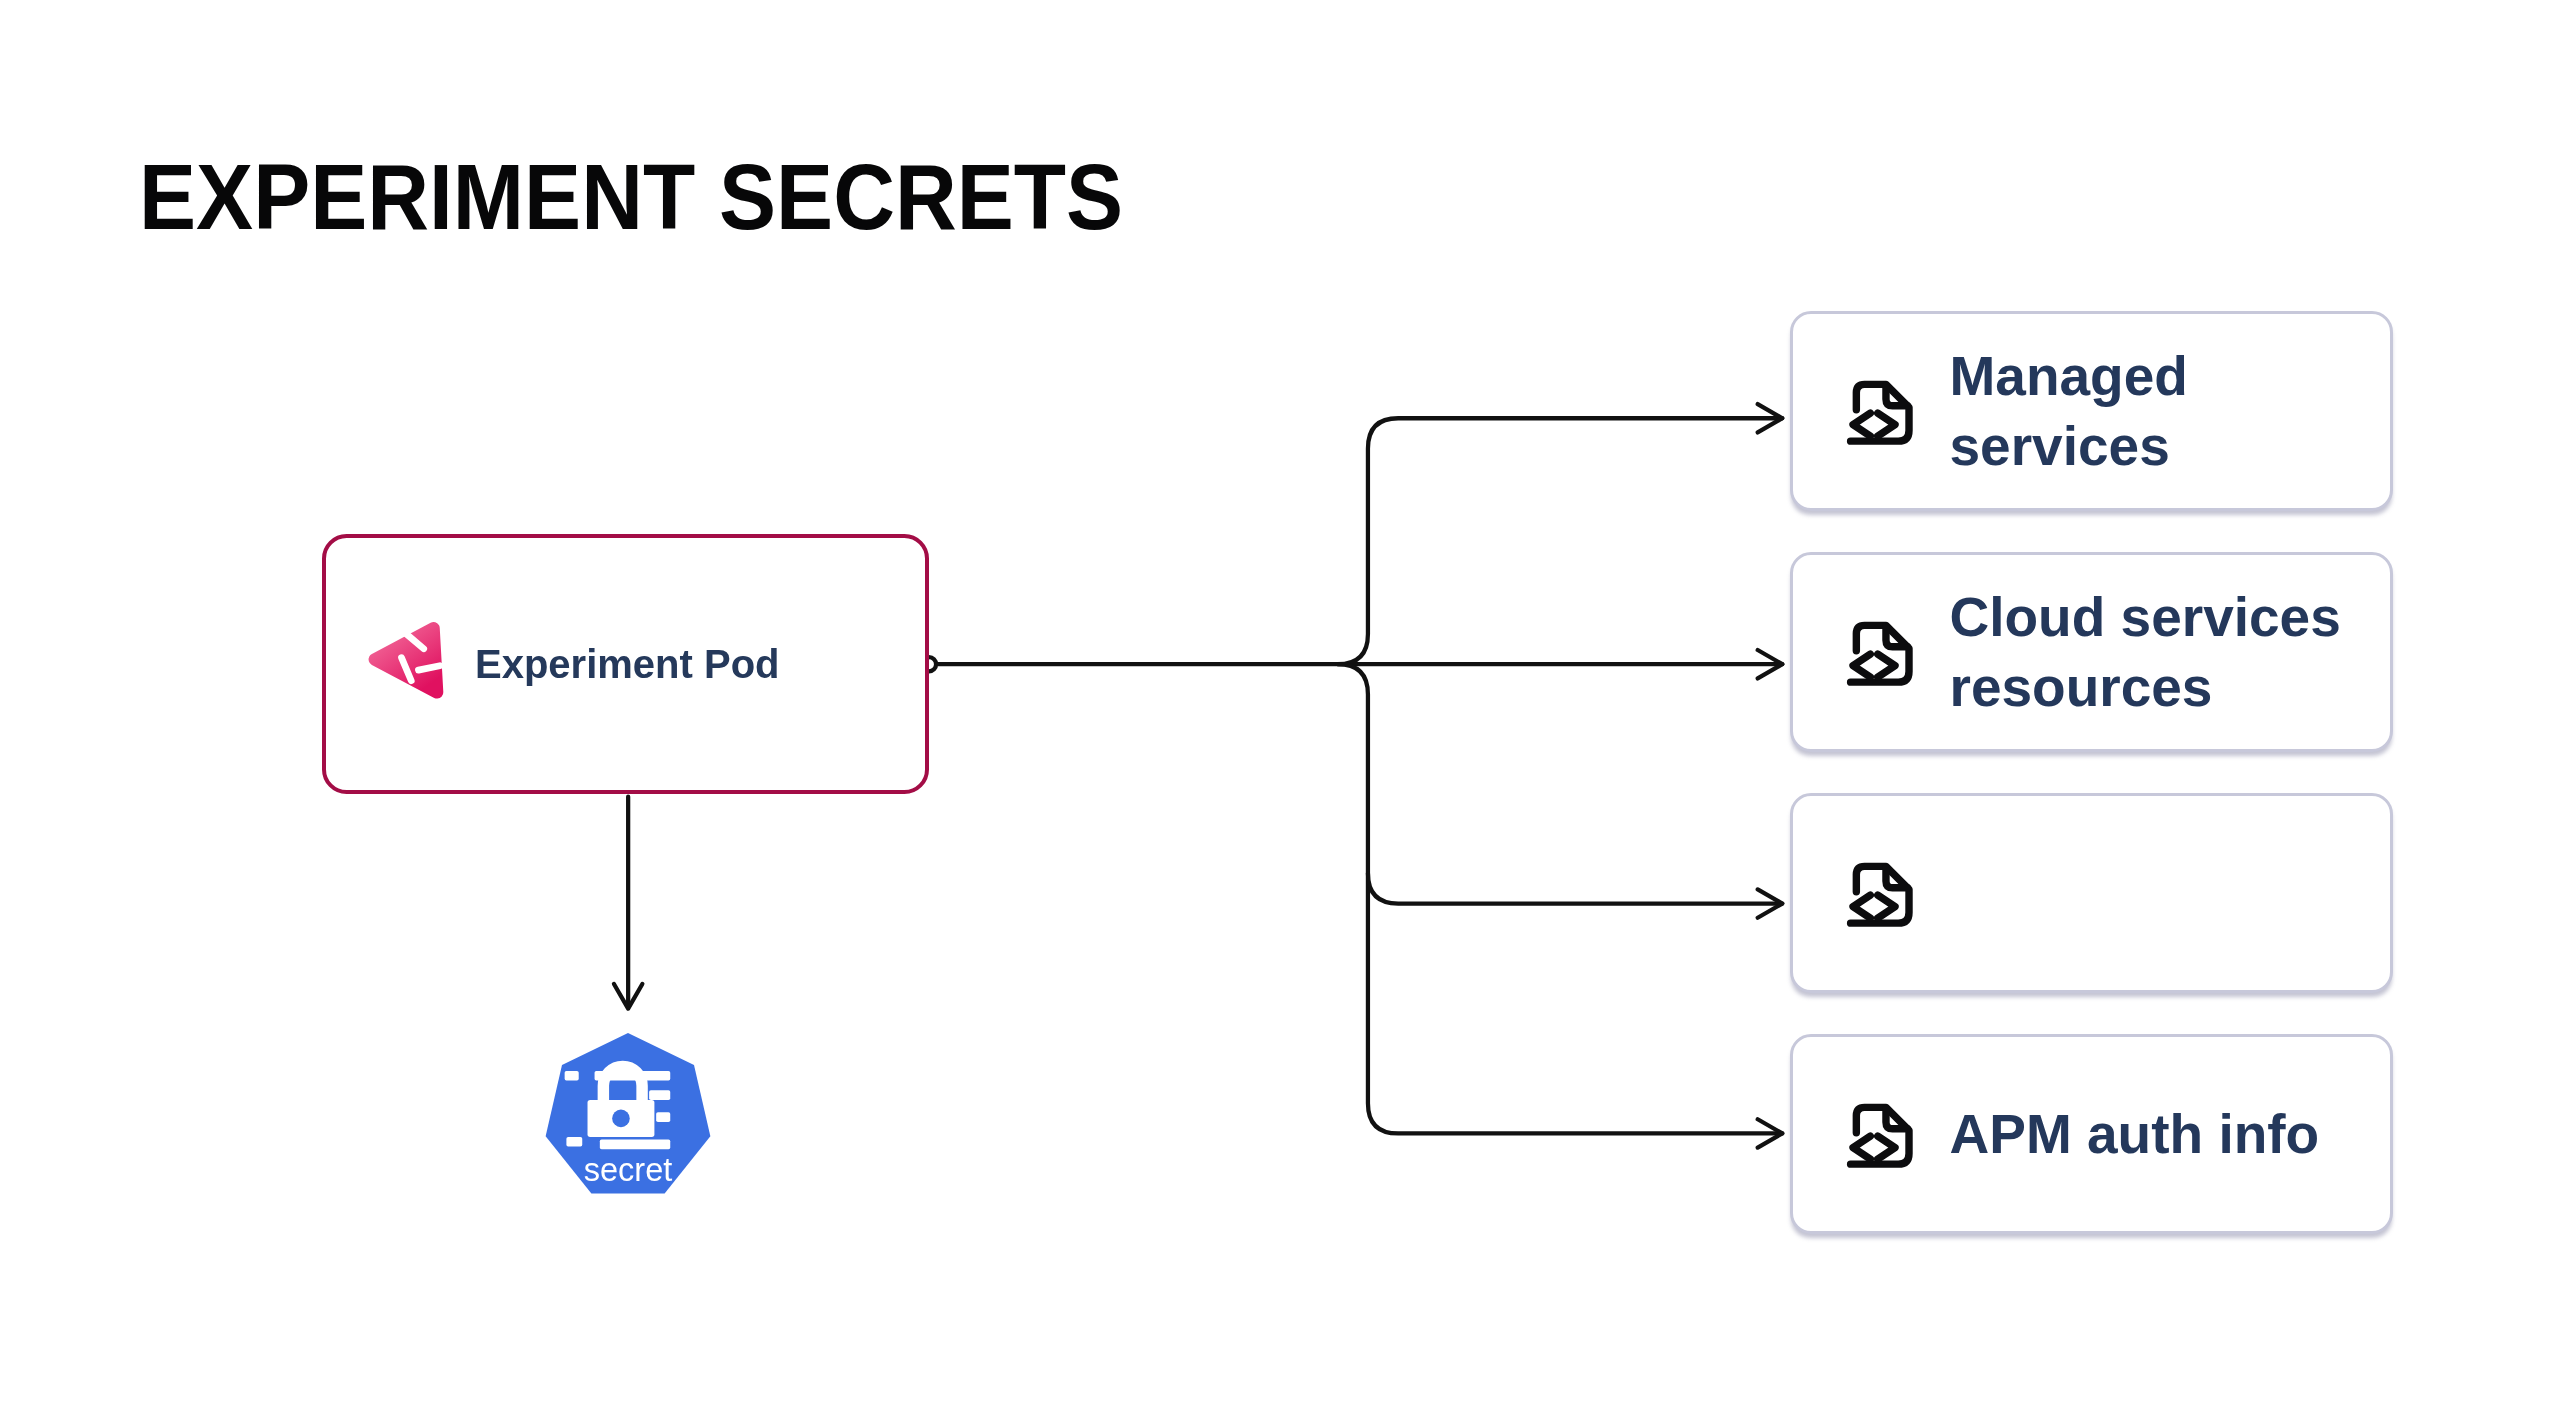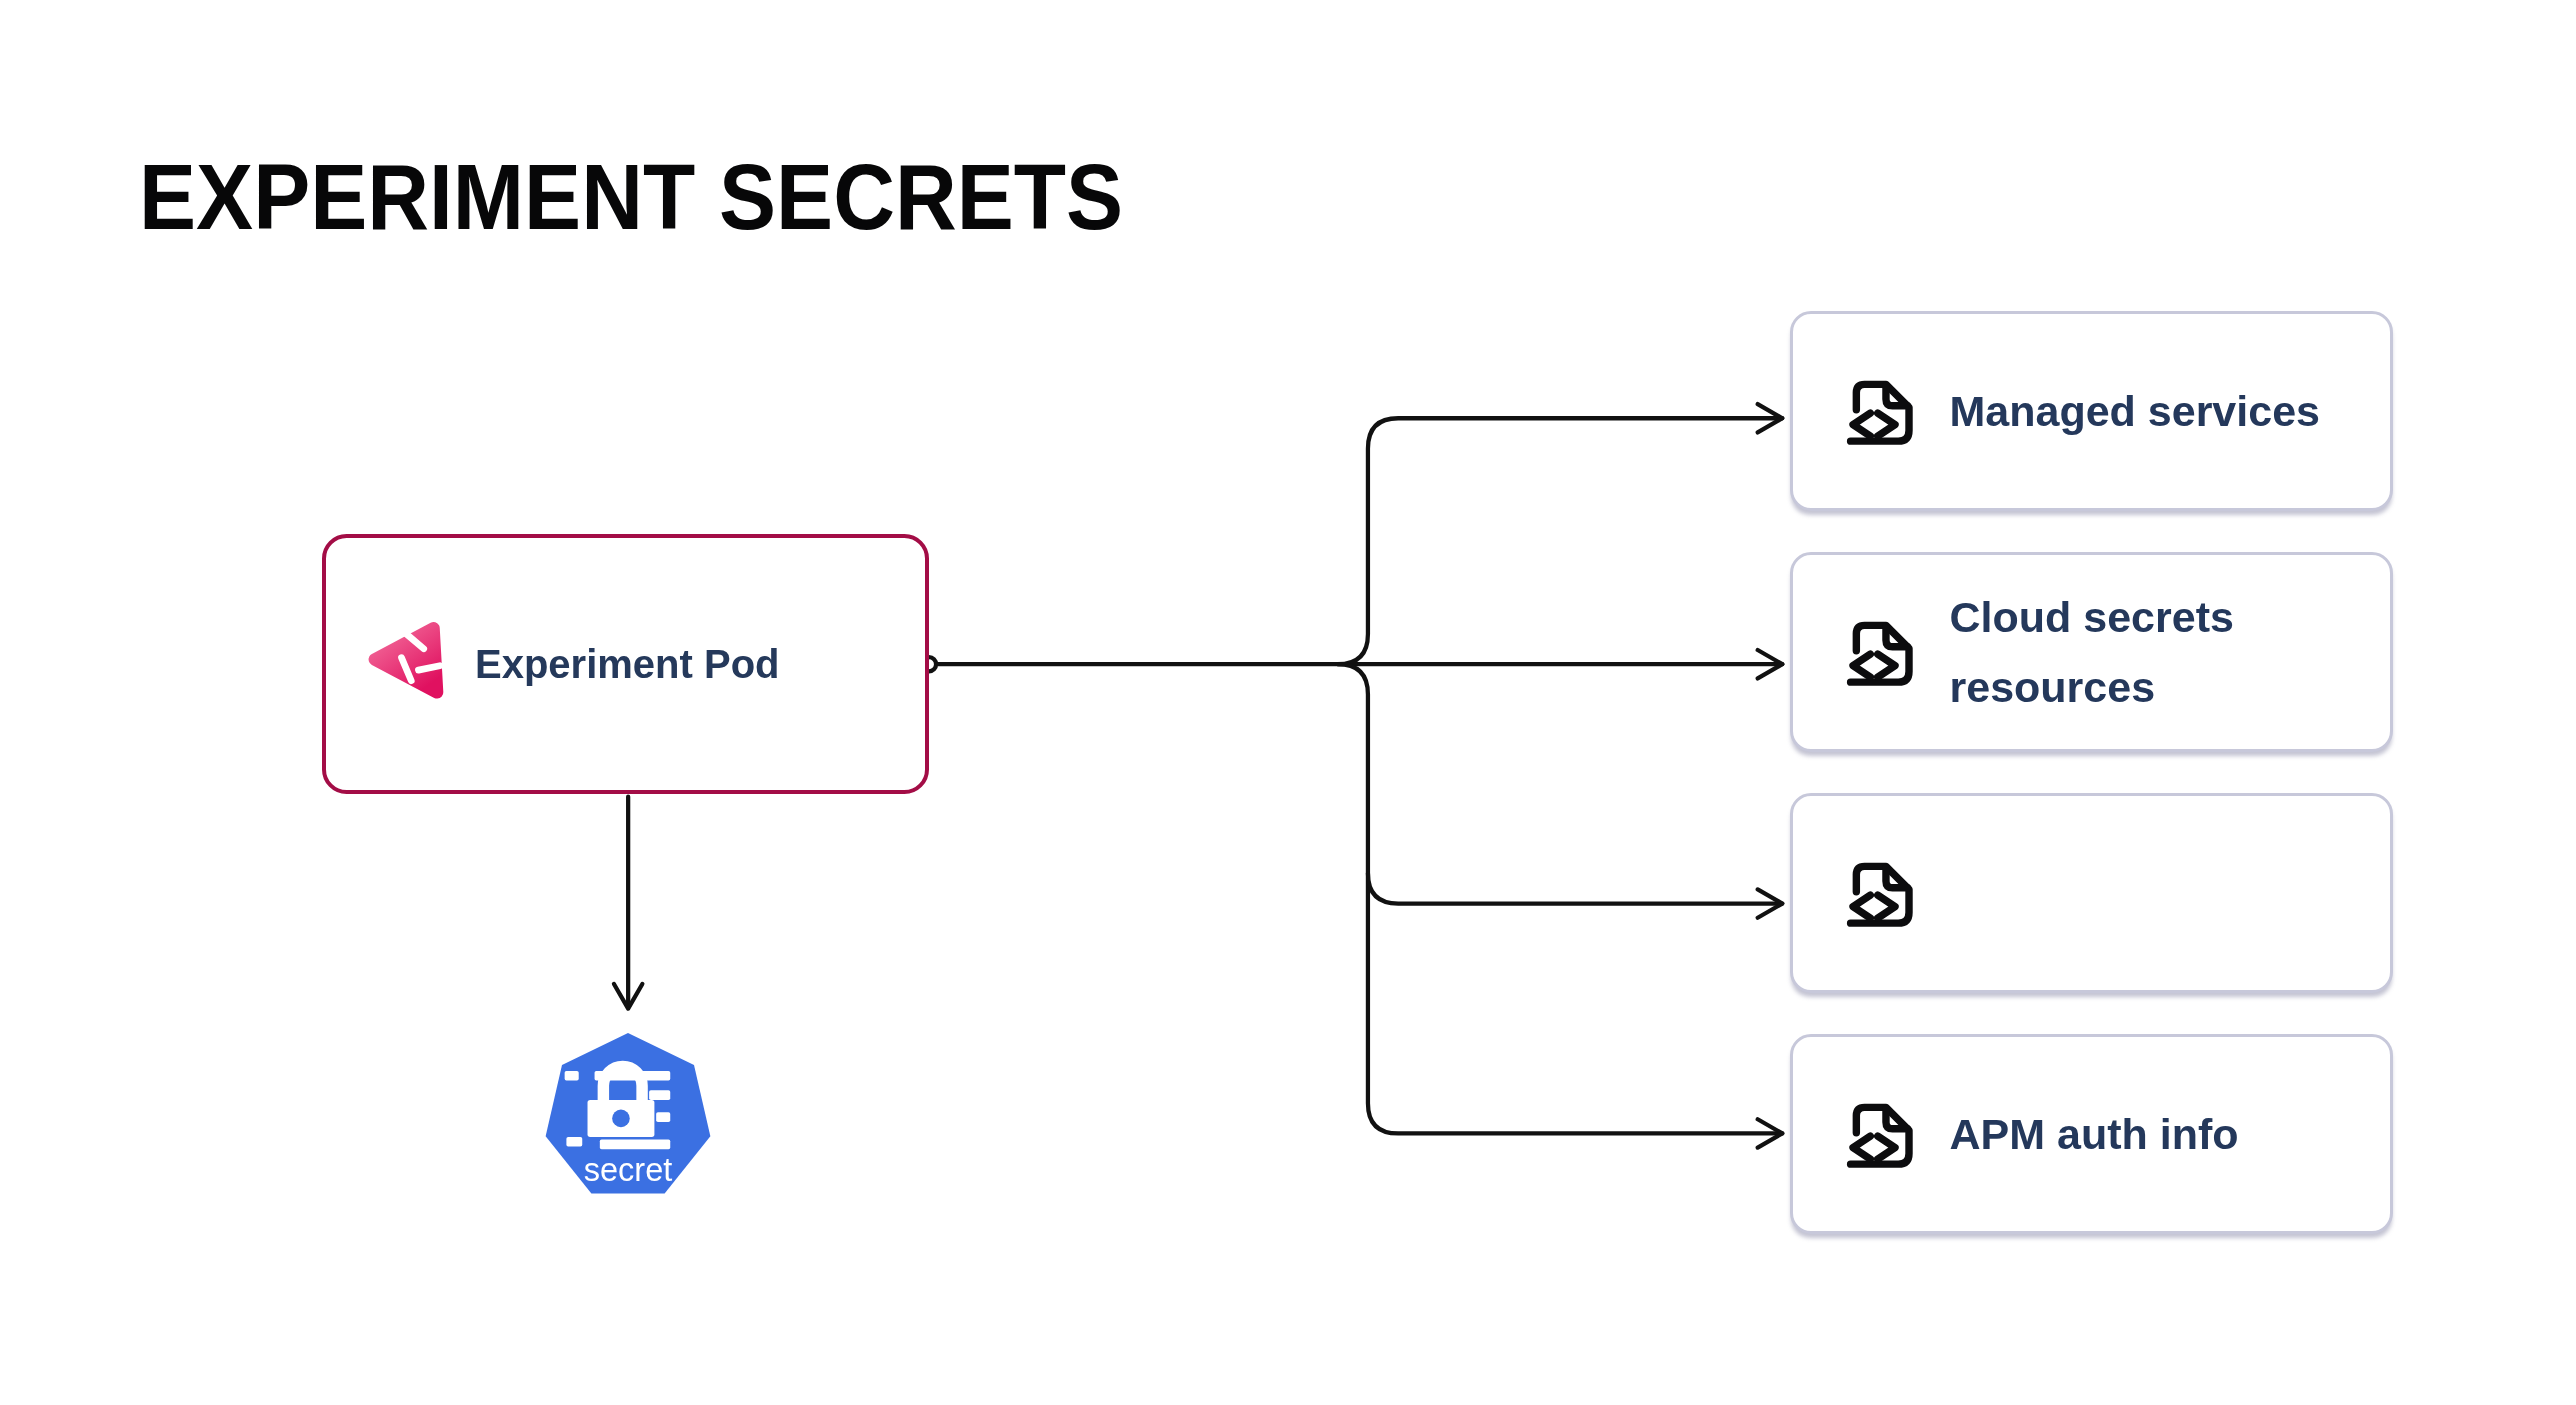--- a/index.html
+++ b/index.html
@@ -44,21 +44,21 @@
   .target-box{
     position:absolute;left:1790px;width:603px;height:200px;
     box-sizing:border-box;border:3.8px solid #C7C8DA;border-radius:21px;
     background:#ffffff;
     box-shadow:0 5.7px 4.7px -1.9px rgba(108,108,145,0.40);
     display:flex;align-items:center;
   }
   .target-box .file-icon{flex:0 0 auto;width:79px;height:79px;margin-left:51px;}
   .target-label{
     margin-left:26.5px;width:428px;
-    font-size:43px;line-height:70px;font-weight:700;color:#24385B;
+    font-size:55px;line-height:70px;font-weight:700;color:#24385B;
   }
   .t1{top:311px}.t2{top:552px}.t3{top:793px}.t4{top:1034px}
 </style>
 </head>
 <body>
 
 <div id="canvas">
 
   <h1 class="page-title">EXPERIMENT SECRETS</h1>
 
@@ -132,21 +132,21 @@
 
   <div class="target-box t2">
     <svg class="file-icon" viewBox="0 0 96 96" aria-hidden="true">
       <g fill="none" stroke="#0c0c0e" stroke-width="9" stroke-linecap="round" stroke-linejoin="round">
         <path d="M 15 46 V 25 Q 15 15 25 15 H 51 L 79 43 V 71 Q 79 84 66 84 H 8"></path>
         <path d="M 51 17 V 33 Q 51 41 59 41 H 77"></path>
         <path d="M 32 50 L 11 64 L 32 78"></path>
         <path d="M 41 50 L 62 64 L 41 78"></path>
       </g>
     </svg>
-    <div class="target-label">Cloud secrets resources</div>
+    <div class="target-label">Cloud services resources</div>
   </div>
 
   <div class="target-box t3">
     <svg class="file-icon" viewBox="0 0 96 96" aria-hidden="true">
       <g fill="none" stroke="#0c0c0e" stroke-width="9" stroke-linecap="round" stroke-linejoin="round">
         <path d="M 15 46 V 25 Q 15 15 25 15 H 51 L 79 43 V 71 Q 79 84 66 84 H 8"></path>
         <path d="M 51 17 V 33 Q 51 41 59 41 H 77"></path>
         <path d="M 32 50 L 11 64 L 32 78"></path>
         <path d="M 41 50 L 62 64 L 41 78"></path>
       </g>

